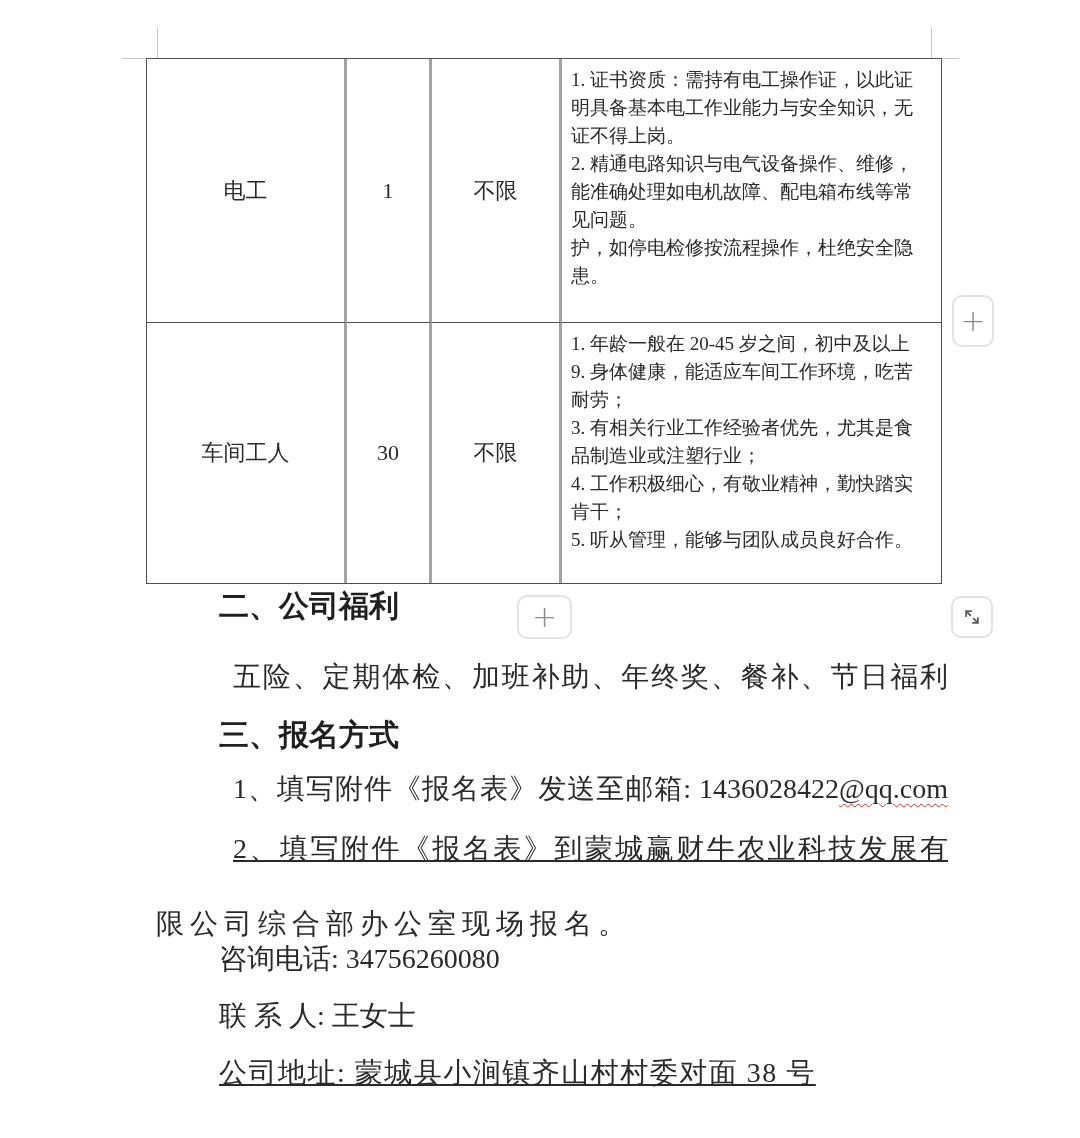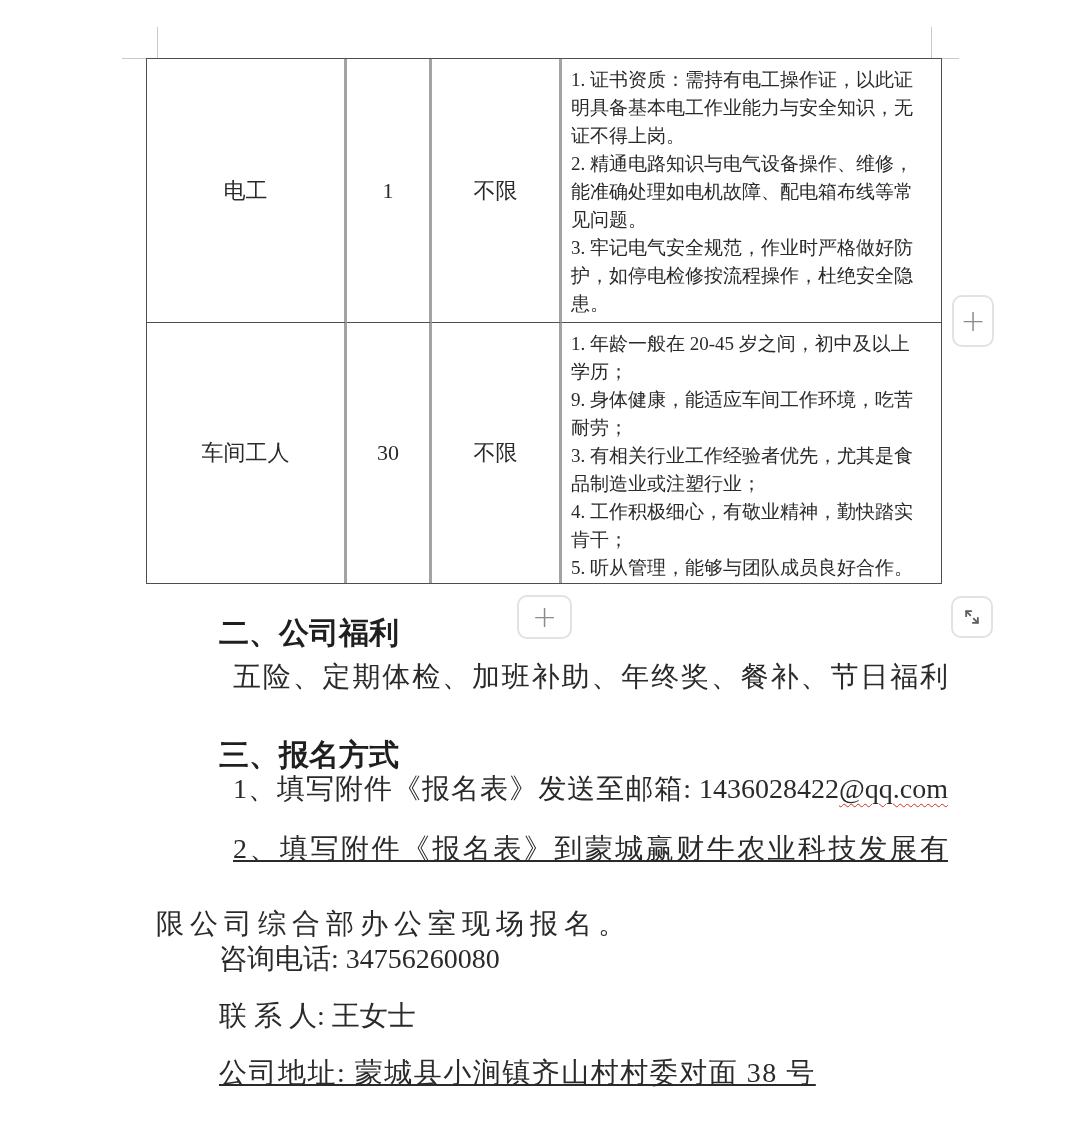--- a/index.html
+++ b/index.html
@@ -68,31 +68,29 @@
     <div class="cell center">电工</div>
     <div class="cell center">1</div>
     <div class="cell center">不限</div>
     <div class="cell req last-col">
       <div class="rline">1. 证书资质：需持有电工操作证，以此证</div>
       <div class="rline">明具备基本电工作业能力与安全知识，无</div>
       <div class="rline">证不得上岗。</div>
       <div class="rline">2. 精通电路知识与电气设备操作、维修，</div>
       <div class="rline">能准确处理如电机故障、配电箱布线等常</div>
       <div class="rline">见问题。</div>
-      <div class="rline">3. 牢记电气安全规范，作业时严格做好防</div>
       <div class="rline">护，如停电检修按流程操作，杜绝安全隐</div>
       <div class="rline">患。</div>
     </div>
 
     <div class="cell center last-row">车间工人</div>
     <div class="cell center last-row">30</div>
     <div class="cell center last-row">不限</div>
     <div class="cell req last-col last-row">
       <div class="rline">1. 年龄一般在 20-45 岁之间，初中及以上</div>
-      <div class="rline">学历；</div>
       <div class="rline">9. 身体健康，能适应车间工作环境，吃苦</div>
       <div class="rline">耐劳；</div>
       <div class="rline">3. 有相关行业工作经验者优先，尤其是食</div>
       <div class="rline">品制造业或注塑行业；</div>
       <div class="rline">4. 工作积极细心，有敬业精神，勤快踏实</div>
       <div class="rline">肯干；</div>
       <div class="rline">5. 听从管理，能够与团队成员良好合作。</div>
     </div>
   </div>
 
@@ -106,24 +104,24 @@
     <span style="display:flex;">
       <svg width="20" height="20" viewBox="0 0 24 24" fill="none" stroke="#5f5f5f" stroke-width="2.2" stroke-linecap="round" stroke-linejoin="round">
         <path d="M11 5 H5 V11"></path>
         <path d="M5 5 L10 10"></path>
         <path d="M13 19 H19 V13"></path>
         <path d="M19 19 L14 14"></path>
       </svg>
     </span>
   </button>
 
-  <div class="heading" style="top:613px;">二、公司福利</div>
+  <div class="heading" style="top:586px;">二、公司福利</div>
   <div class="jline" style="top:657px;">五险、定期体检、加班补助、年终奖、餐补、节日福利</div>
 
-  <div class="heading" style="top:715px;margin-top:20px;">三、报名方式</div>
+  <div class="heading" style="top:715px;">三、报名方式</div>
 
   <div class="jline" style="top:769px;">
     <span>1、填写附件《报名表》发送至邮箱: </span><span>1436028422</span><span class="wavy">@qq.com</span>
   </div>
 
   <div class="jline" style="top:829px;text-decoration:underline;">2、填写附件《报名表》到蒙城赢财牛农业科技发展有</div>
   <div class="tline" style="left:156px;top:904px;letter-spacing:6px;">限公司综合部办公室现场报名。</div>
 
   <div class="tline" style="left:219px;top:939px;">咨询电话: 34756260080</div>
   <div class="tline" style="left:219px;top:996px;">联 系 人: 王女士</div>

